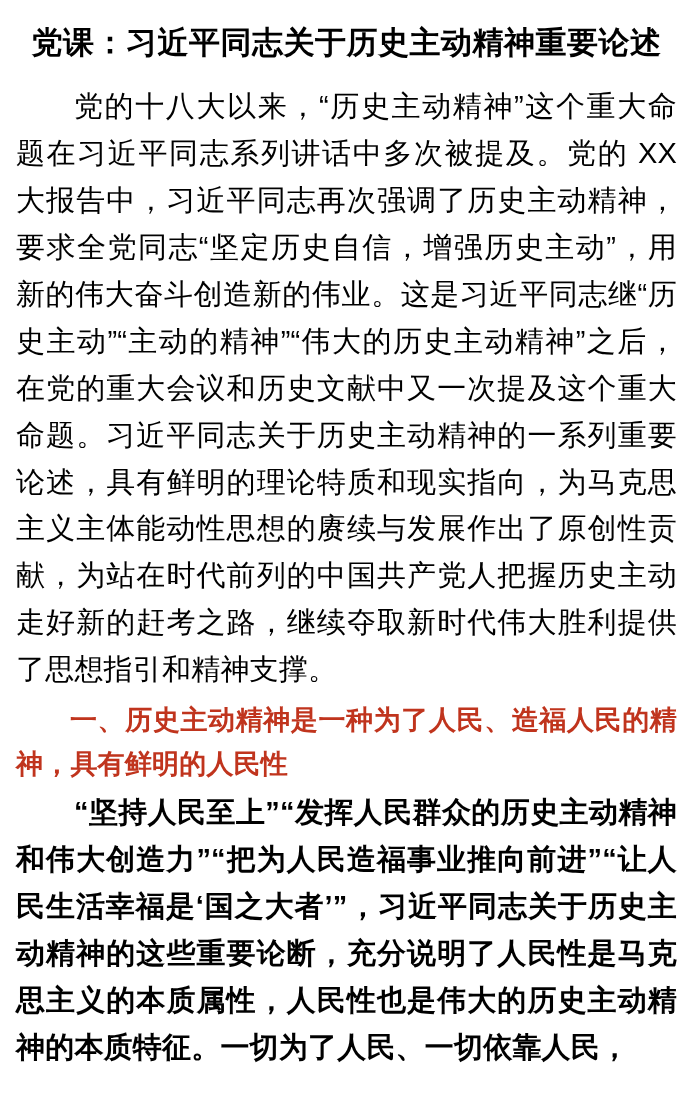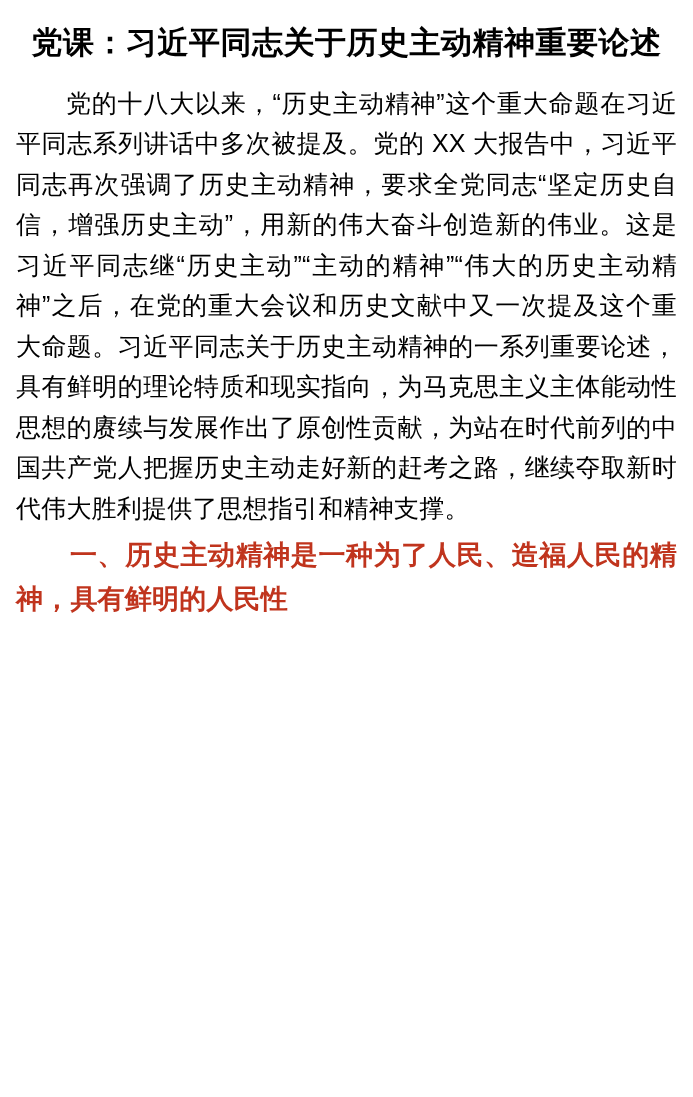--- a/index.html
+++ b/index.html
@@ -25,21 +25,21 @@
   .doc-title {
     font-size: 31px;
     font-weight: 700;
     line-height: 1.38;
     text-align: center;
     letter-spacing: 0.5px;
     margin: 4px 0 18px 0;
     color: #000000;
   }
   .para {
-    font-size: 25px;
+    font-size: 29px;
     line-height: 1.62;
     text-align: justify;
     text-justify: inter-ideograph;
     margin: 0 0 2px 0;
     text-indent: 2em;
     color: #000000;
     letter-spacing: 0.2px;
   }
   .heading-red {
     font-size: 27px;
@@ -63,14 +63,15 @@
 <body>
 
 <div class="page clip">
 
   <h1 class="doc-title">党课：习近平同志关于历史主动精神重要论述</h1>
 
   <p class="para">党的十八大以来，“历史主动精神”这个重大命题在习近平同志系列讲话中多次被提及。党的 XX 大报告中，习近平同志再次强调了历史主动精神，要求全党同志“坚定历史自信，增强历史主动”，用新的伟大奋斗创造新的伟业。这是习近平同志继“历史主动”“主动的精神”“伟大的历史主动精神”之后，在党的重大会议和历史文献中又一次提及这个重大命题。习近平同志关于历史主动精神的一系列重要论述，具有鲜明的理论特质和现实指向，为马克思主义主体能动性思想的赓续与发展作出了原创性贡献，为站在时代前列的中国共产党人把握历史主动走好新的赶考之路，继续夺取新时代伟大胜利提供了思想指引和精神支撑。</p>
 
   <p class="heading-red">一、历史主动精神是一种为了人民、造福人民的精神，具有鲜明的人民性</p>
 
+  <p class="para para-strong">“坚持人民至上”“发挥人民群众的历史主动精神和伟大创造力”“把为人民造福事业推向前进”“让人民生活幸福是‘国之大者’”，习近平同志关于历史主动精神的这些重要论断，充分说明了人民性是马克思主义的本质属性，人民性也是伟大的历史主动精神的本质特征。一切为了人民、一切依靠人民，</p>
 
 </div>
 
 </body></html>

